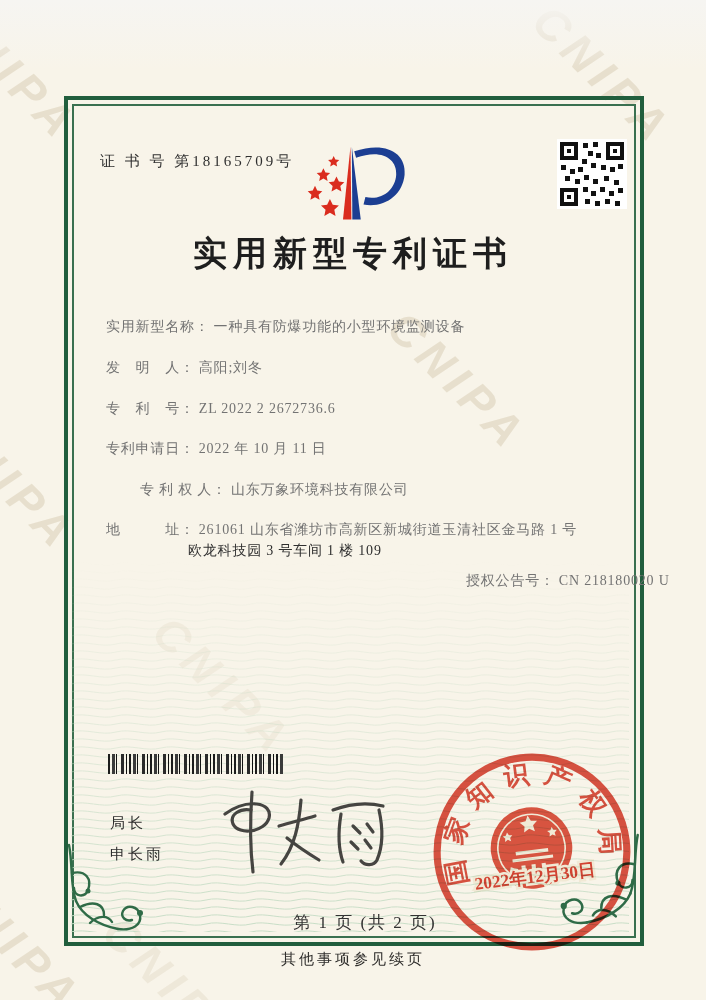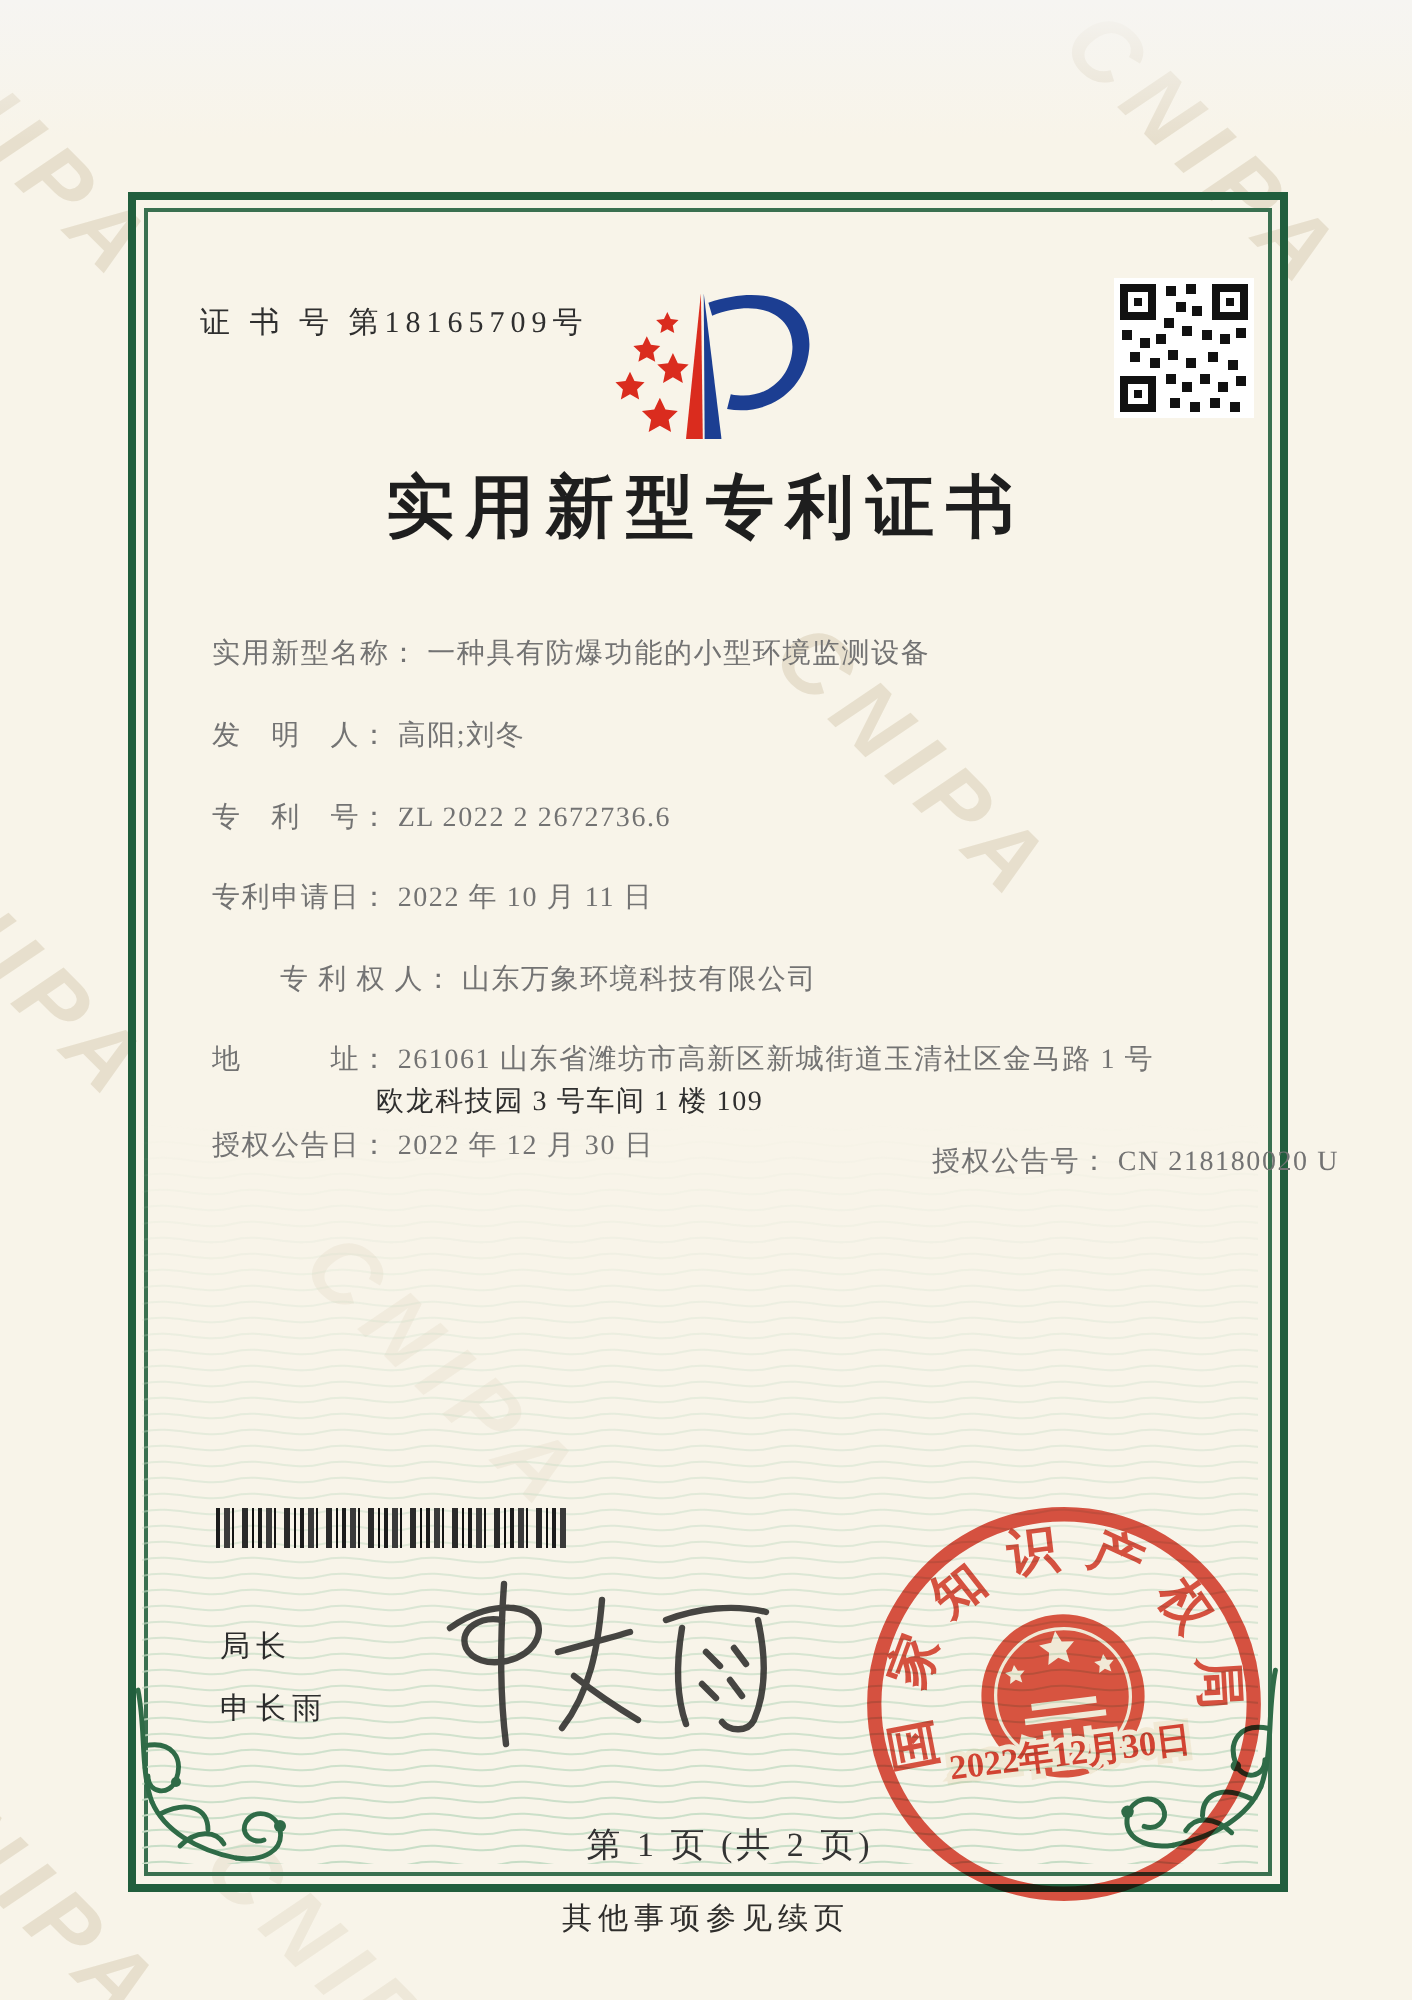--- a/index.html
+++ b/index.html
@@ -192,21 +192,20 @@
   </div>
   <div class="row" style="top:481px;margin-left:34px;">
     <span class="lab">专 利 权 人：</span><span>山东万象环境科技有限公司</span>
   </div>
   <div class="row" style="top:521px;">
     <span class="lab">地　　　址：</span><span>261061 山东省潍坊市高新区新城街道玉清社区金马路 1 号</span>
   </div>
   <div class="addr2" style="top:542px;">欧龙科技园 3 号车间 1 楼 109</div>
 
   <div class="row" style="top:564px;width:500px;">
-    <span><span class="lab">授权公告日：</span><span>2022 年 12 月 30 日</span></span>
     <span class="grant-no"><span class="lab">授权公告号：</span><span>CN 218180020 U</span></span>
   </div>
 
 
   <div class="barcode"></div>
 
   <div class="signer" style="top:814px;">局长</div>
   <div class="signer" style="top:845px;">申长雨</div>
 
   <svg class="signature" width="210" height="90" viewBox="0 0 210 90">

